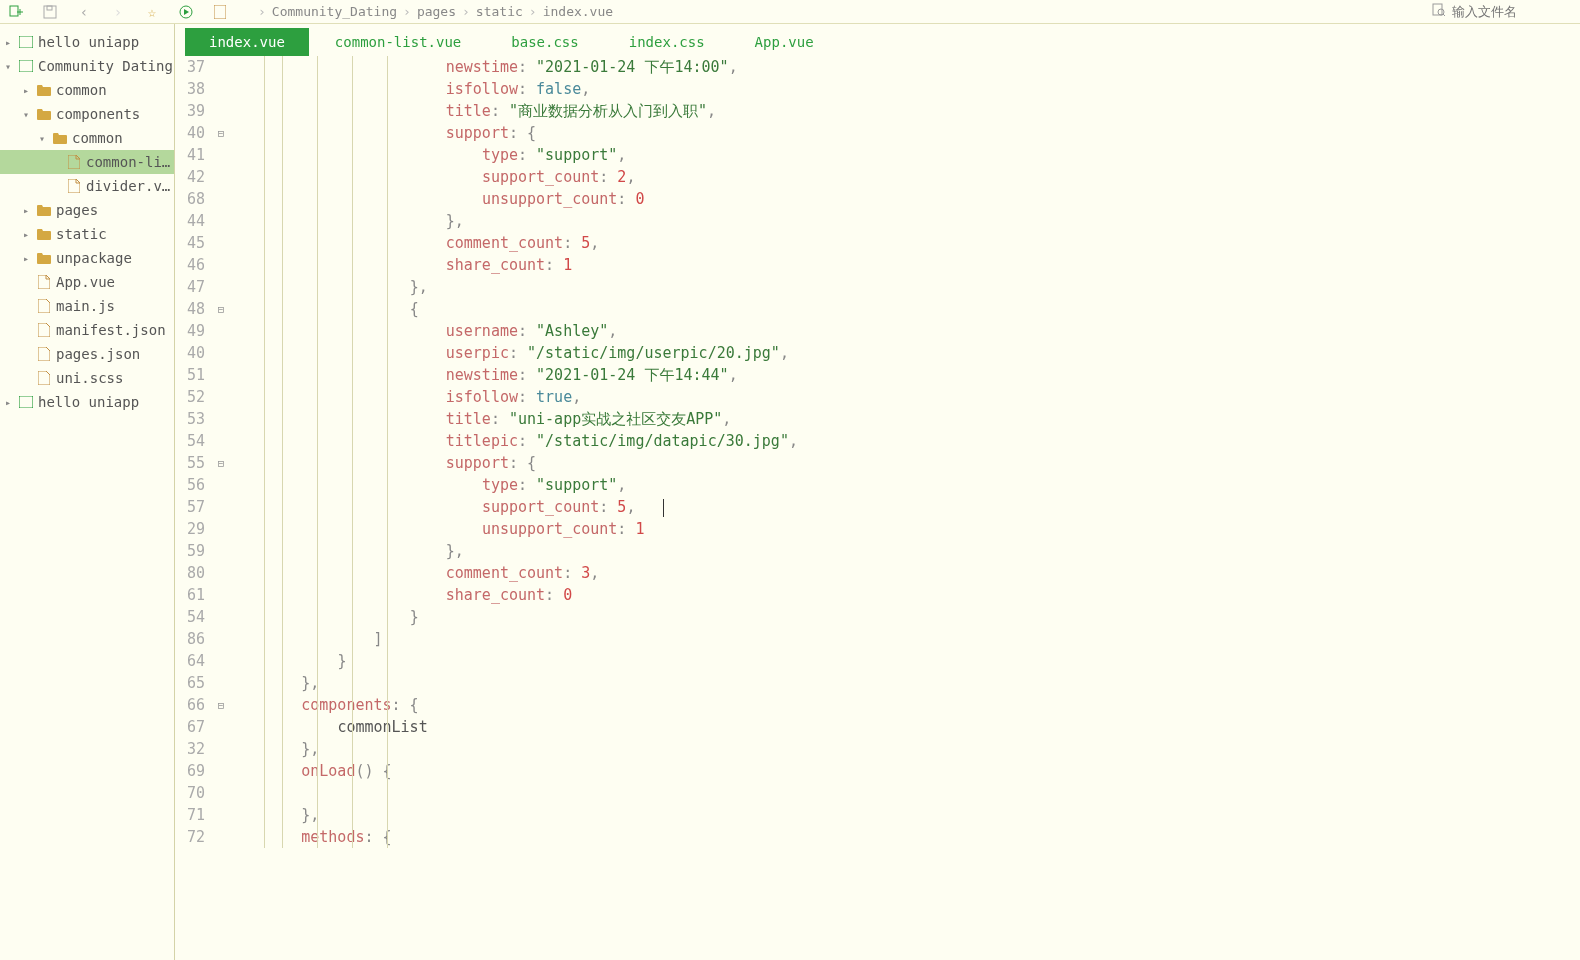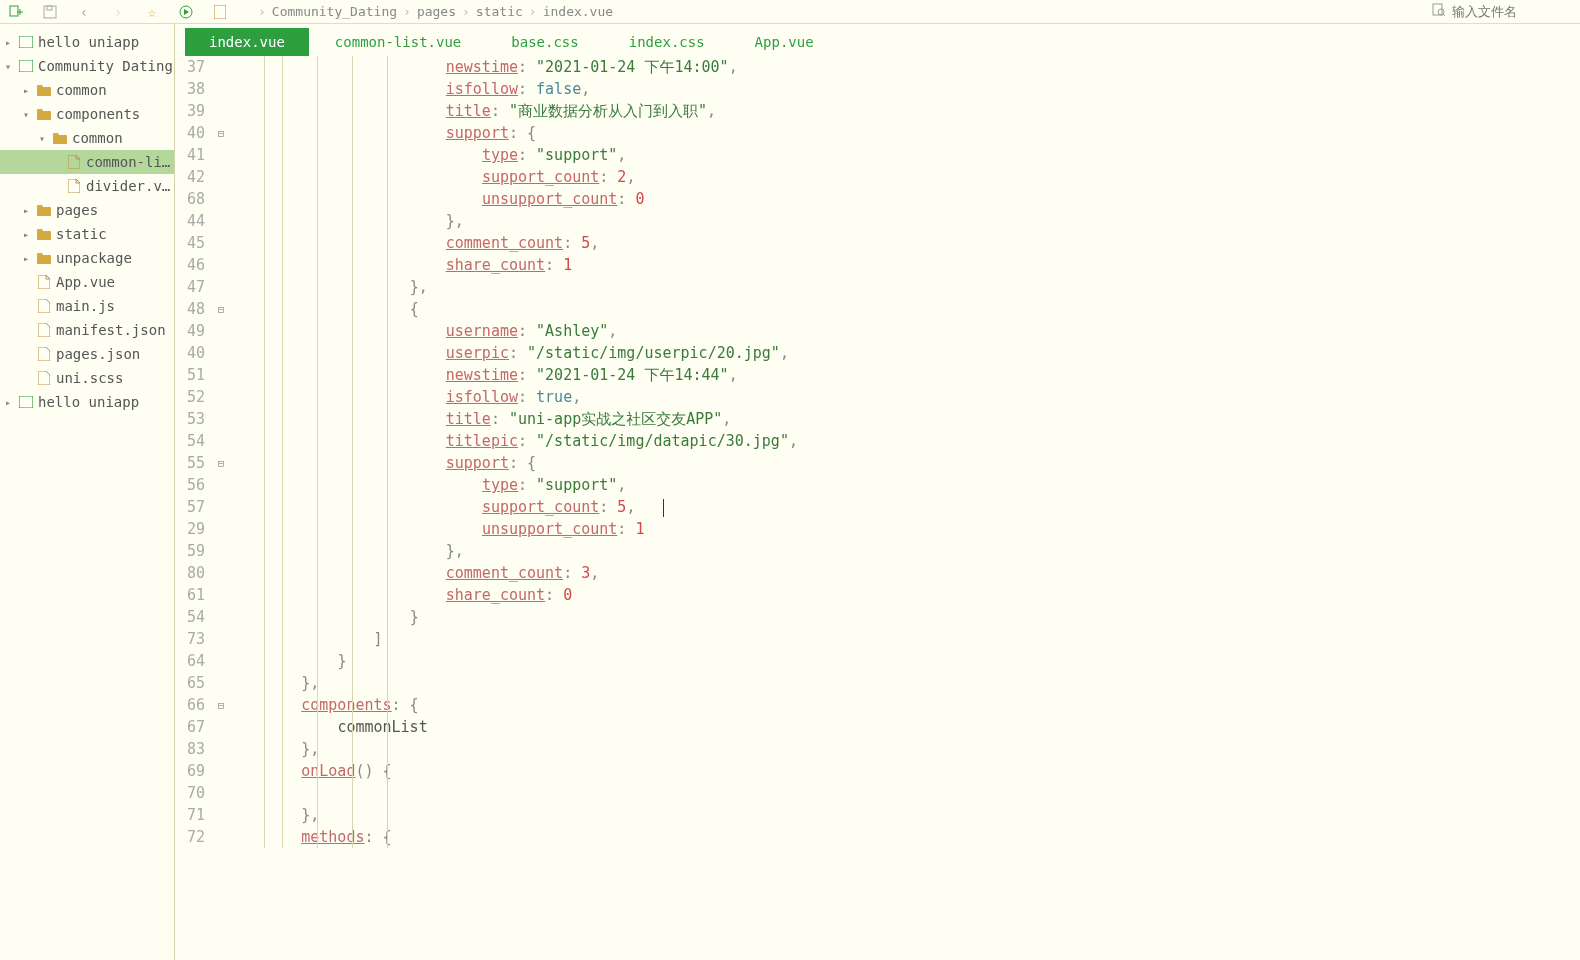--- a/index.html
+++ b/index.html
@@ -171,21 +171,21 @@
       position: relative;
     }
     .indent-guide {
       position: absolute;
       top: 0;
       width: 1px;
       background: #d8d7b0;
       height: 100%;
     }
     .punct { color: #888; }
-    .prop { color: #c46868; text-decoration: underline; }
+    .prop { color: #c46868; }
     .str { color: #3a7a3a; }
     .num { color: #d14848; }
     .bool { color: #4a8a9a; }
     .ident { color: #555; }
     .cursor {
       display: inline-block;
       width: 1px;
       height: 18px;
       background: #333;
       vertical-align: middle;
@@ -424,26 +424,26 @@
           <div class="line-num">53</div>
           <div class="line-num">54</div>
           <div class="line-num">55</div>
           <div class="line-num">56</div>
           <div class="line-num">57</div>
           <div class="line-num">29</div>
           <div class="line-num">59</div>
           <div class="line-num">80</div>
           <div class="line-num">61</div>
           <div class="line-num">54</div>
-          <div class="line-num">73</div>
+          <div class="line-num">86</div>
           <div class="line-num">64</div>
           <div class="line-num">65</div>
           <div class="line-num">66</div>
           <div class="line-num">67</div>
-          <div class="line-num">83</div>
+          <div class="line-num">32</div>
           <div class="line-num">69</div>
           <div class="line-num">70</div>
           <div class="line-num">71</div>
           <div class="line-num">72</div>
         </div>
       <div class="fold-gutter" id="foldg">
           <div class="fold-mark"></div>
           <div class="fold-mark"></div>
           <div class="fold-mark"></div>
           <div class="fold-mark">⊟</div>

